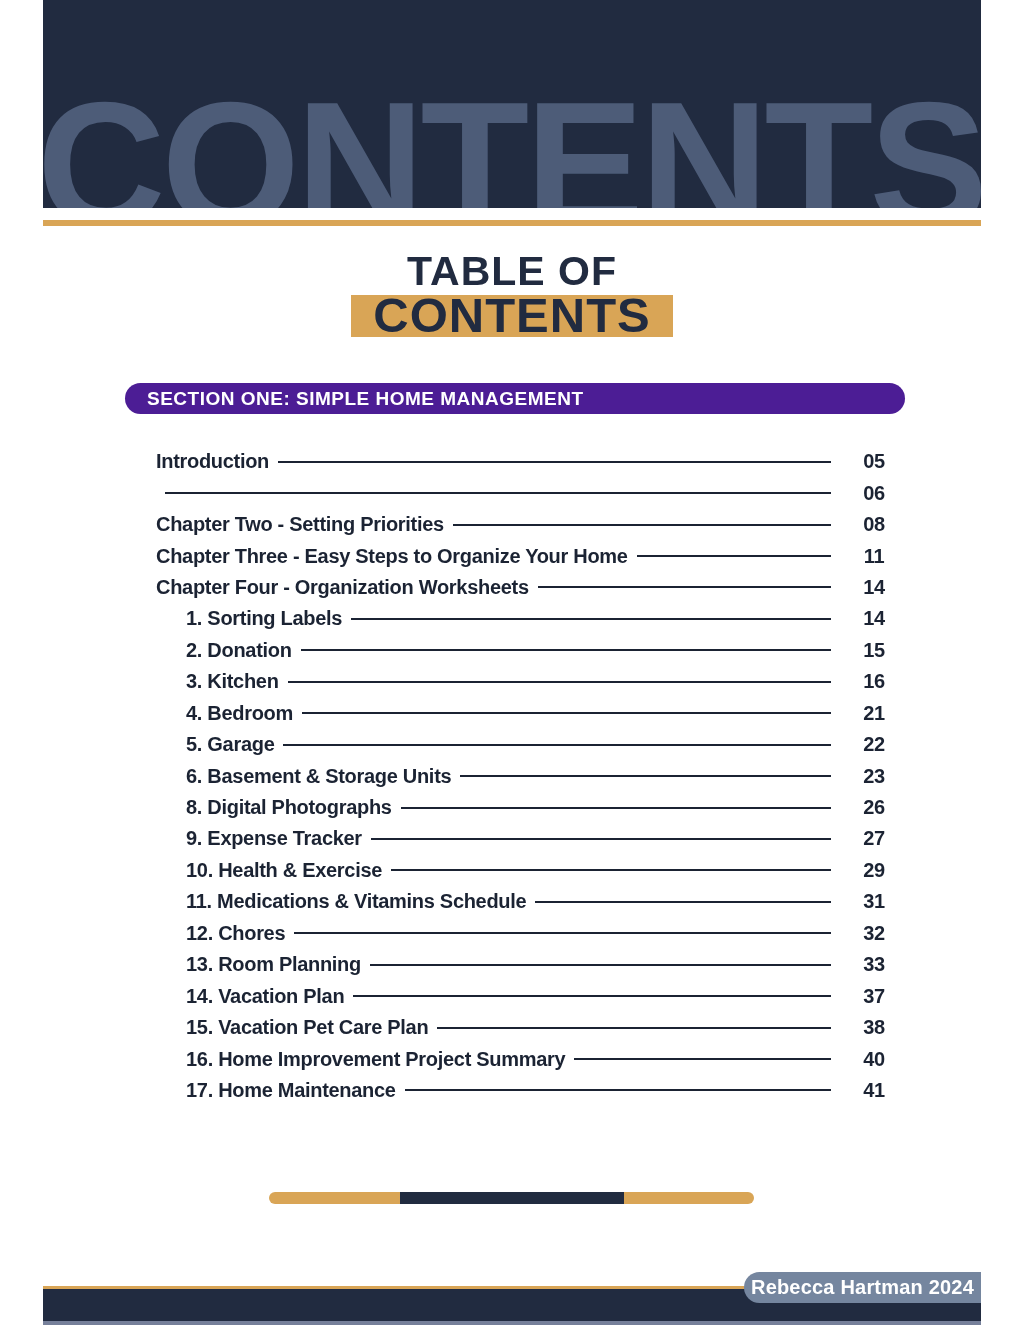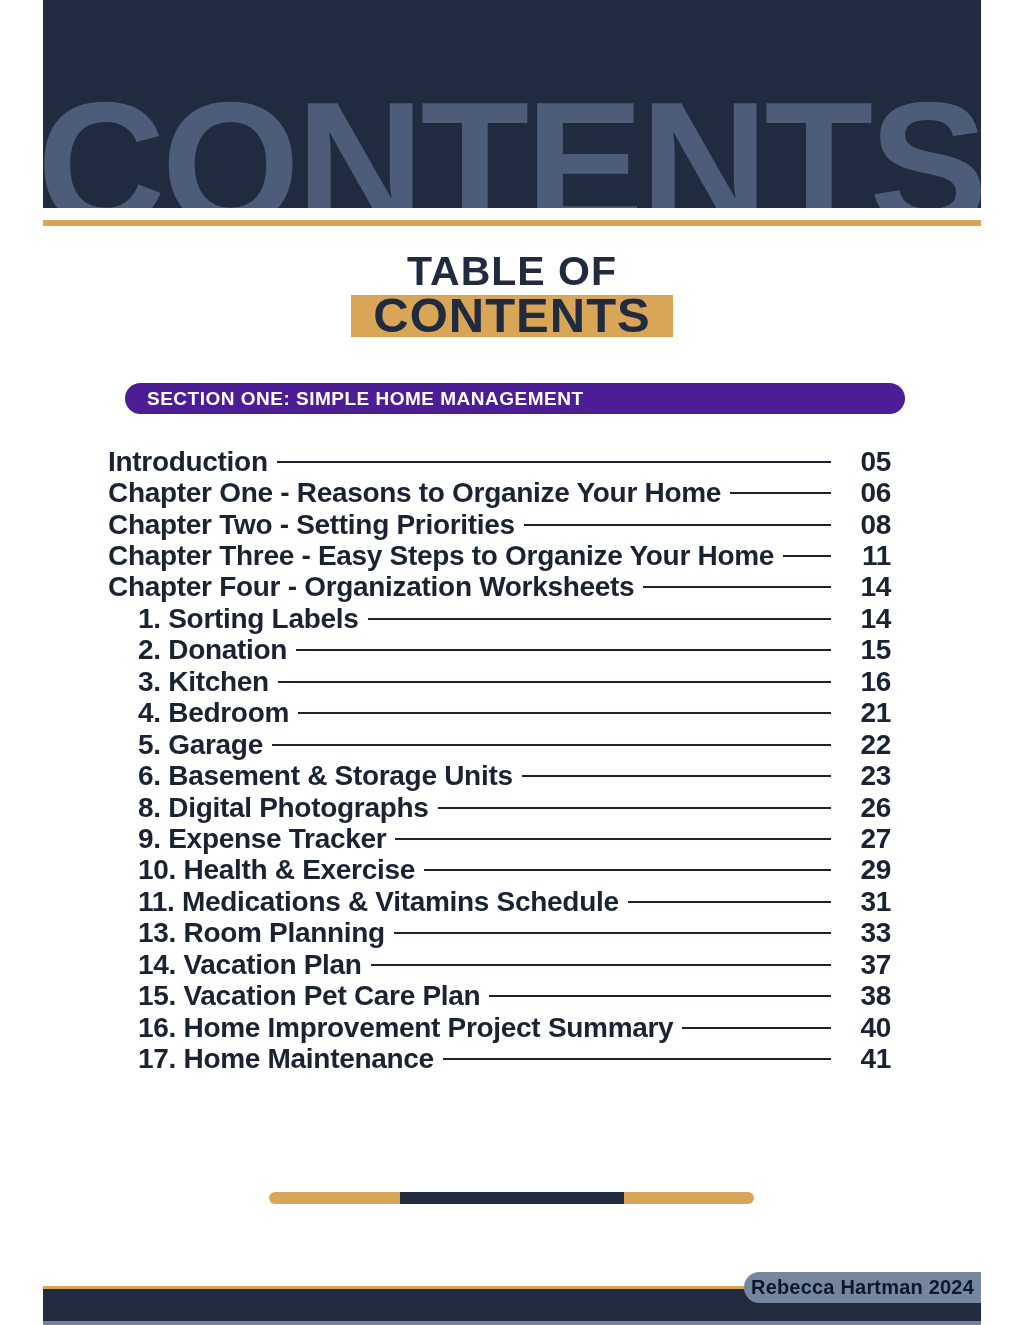--- a/index.html
+++ b/index.html
@@ -45,30 +45,30 @@
   .section-pill span{
     color:#ffffff;font-size:19px;font-weight:bold;letter-spacing:0.5px;
   }
   
   .toc{
     position:absolute;left:108px;top:446px;width:783px;
     color:#1b2333;
   }
   .toc-row{
     display:flex;align-items:center;height:31.45px;
-    font-size:28px;font-weight:bold;letter-spacing:-0.3px;
+    font-size:20px;font-weight:bold;letter-spacing:-0.3px;margin-left:48px;
   }
   .toc-row.indent{padding-left:30px;}
   .toc-label{white-space:nowrap;}
   .toc-leader{
     flex:1;height:0;border-top:2px solid #1b2333;
     margin-left:9px;
   }
   .toc-page{
-    width:34px;margin-left:26px;text-align:right;white-space:nowrap;
+    width:34px;margin-left:26px;text-align:center;white-space:nowrap;
   }
   
   .deco-bar{
     position:absolute;left:269px;top:1192px;width:485px;height:12px;
     border-radius:6px;overflow:hidden;display:flex;
   }
   .deco-gold-l{width:131px;background:#d9a556;}
   .deco-navy{width:224px;background:#212b40;}
   .deco-gold-r{flex:1;background:#d9a556;}
   
@@ -79,21 +79,21 @@
     position:absolute;left:43px;top:1289px;width:938px;height:36px;background:#212b40;
   }
   .footer-bottom-strip{
     position:absolute;left:43px;top:1321px;width:938px;height:4px;background:#76809a;
   }
   .footer-pill{
     position:absolute;left:744px;top:1272px;width:237px;height:31px;
     background:#75869f;border-radius:16px 0 0 16px;
     display:flex;align-items:center;justify-content:center;
   }
-  .footer-pill span{color:#0f172a;font-size:20px;font-weight:bold;letter-spacing:0.2px;}
+  .footer-pill span{color:#ffffff;font-size:20px;font-weight:bold;letter-spacing:0.2px;}
 </style>
 </head>
 <body>
 
 <div class="page">
 
   <div class="header-band">
     <div class="header-big-word">CONTENTS</div>
   </div>
   <div class="header-gold-rule"></div>
@@ -107,21 +107,20 @@
     <span>SECTION ONE: SIMPLE HOME MANAGEMENT</span>
   </div>
 
   <div class="toc" id="toc-list">
       <div class="toc-row">
         <span class="toc-label">Introduction</span>
         <span class="toc-leader"></span>
         <span class="toc-page">05</span>
       </div>
       <div class="toc-row">
-        <span class="toc-label">Chapter One - Reasons to Organize Your Home</span>
         <span class="toc-leader"></span>
         <span class="toc-page">06</span>
       </div>
       <div class="toc-row">
         <span class="toc-label">Chapter Two - Setting Priorities</span>
         <span class="toc-leader"></span>
         <span class="toc-page">08</span>
       </div>
       <div class="toc-row">
         <span class="toc-label">Chapter Three - Easy Steps to Organize Your Home</span>
@@ -175,20 +174,25 @@
       </div>
       <div class="toc-row indent">
         <span class="toc-label">10. Health &amp; Exercise</span>
         <span class="toc-leader"></span>
         <span class="toc-page">29</span>
       </div>
       <div class="toc-row indent">
         <span class="toc-label">11. Medications &amp; Vitamins Schedule</span>
         <span class="toc-leader"></span>
         <span class="toc-page">31</span>
+      </div>
+      <div class="toc-row indent">
+        <span class="toc-label">12. Chores</span>
+        <span class="toc-leader"></span>
+        <span class="toc-page">32</span>
       </div>
       <div class="toc-row indent">
         <span class="toc-label">13. Room Planning</span>
         <span class="toc-leader"></span>
         <span class="toc-page">33</span>
       </div>
       <div class="toc-row indent">
         <span class="toc-label">14. Vacation Plan</span>
         <span class="toc-leader"></span>
         <span class="toc-page">37</span>

